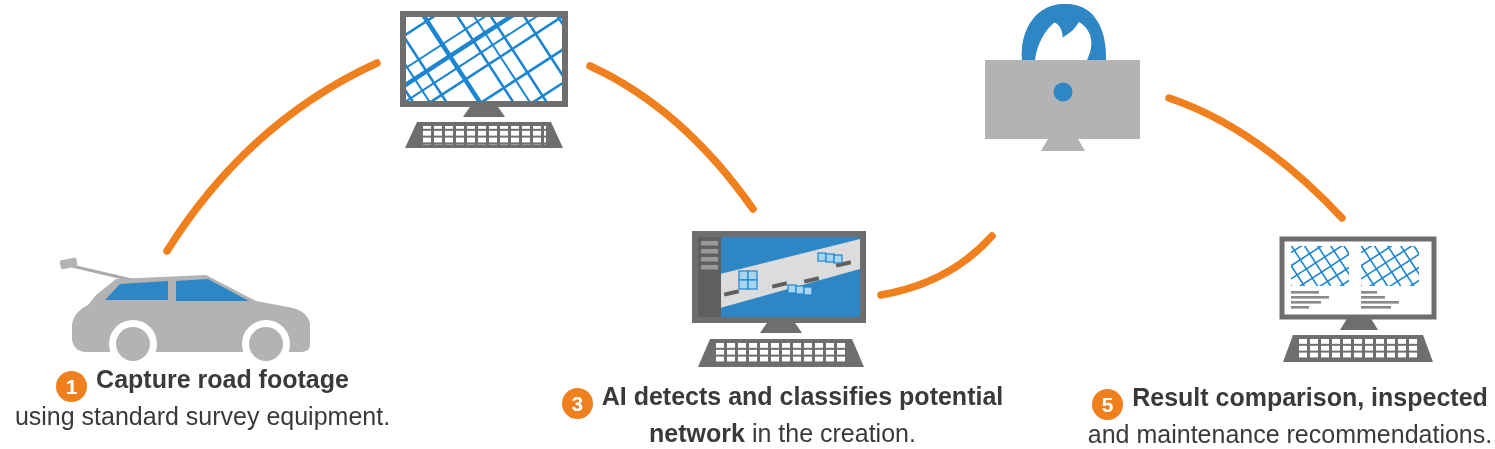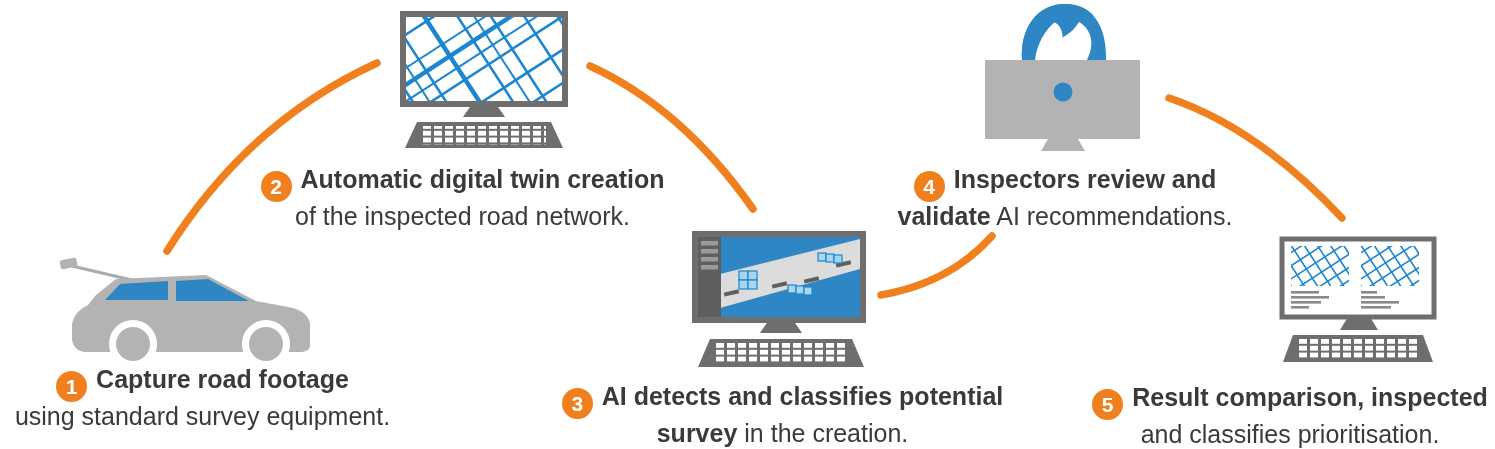--- a/index.html
+++ b/index.html
@@ -187,49 +187,33 @@
 
   <div class="caption" style="left:5px;top:365px;width:395px">
     <div class="line">
       <span class="badge">1</span><span class="bold">Capture road footage</span>
     </div>
     <div class="line">
       <span class="bold"></span><span>using standard survey equipment.</span>
     </div>
   </div>
 
-  <div class="caption" style="left:255px;top:165px;width:415px">
-    <div class="line">
-      <span class="badge">2</span><span class="bold">Automatic digital twin creation</span>
-    </div>
-    <div class="line">
-      <span class="bold"></span><span>of the inspected road network.</span>
+
+  <div class="caption" style="left:555px;top:382px;width:455px">
+    <div class="line">
+      <span class="badge">3</span><span class="bold">AI detects and classifies potential</span>
+    </div>
+    <div class="line">
+      <span class="bold">network</span><span> in the creation.</span>
     </div>
   </div>
 
-  <div class="caption" style="left:555px;top:382px;width:455px">
-    <div class="line">
-      <span class="badge">3</span><span class="bold">AI detects and classifies potential</span>
-    </div>
-    <div class="line">
-      <span class="bold">survey</span><span> in the creation.</span>
+
+  <div class="caption" style="left:1085px;top:383px;width:410px">
+    <div class="line">
+      <span class="badge">5</span><span class="bold">Result comparison, inspected</span>
+    </div>
+    <div class="line">
+      <span class="bold"></span><span>and maintenance recommendations.</span>
     </div>
   </div>
 
-  <div class="caption" style="left:880px;top:165px;width:370px">
-    <div class="line">
-      <span class="badge">4</span><span class="bold">Inspectors review and</span>
-    </div>
-    <div class="line">
-      <span class="bold">validate</span><span> AI recommendations.</span>
-    </div>
-  </div>
-
-  <div class="caption" style="left:1085px;top:383px;width:410px">
-    <div class="line">
-      <span class="badge">5</span><span class="bold">Result comparison, inspected</span>
-    </div>
-    <div class="line">
-      <span class="bold"></span><span>and classifies prioritisation.</span>
-    </div>
-  </div>
-
 </div>
 
 </body></html>

